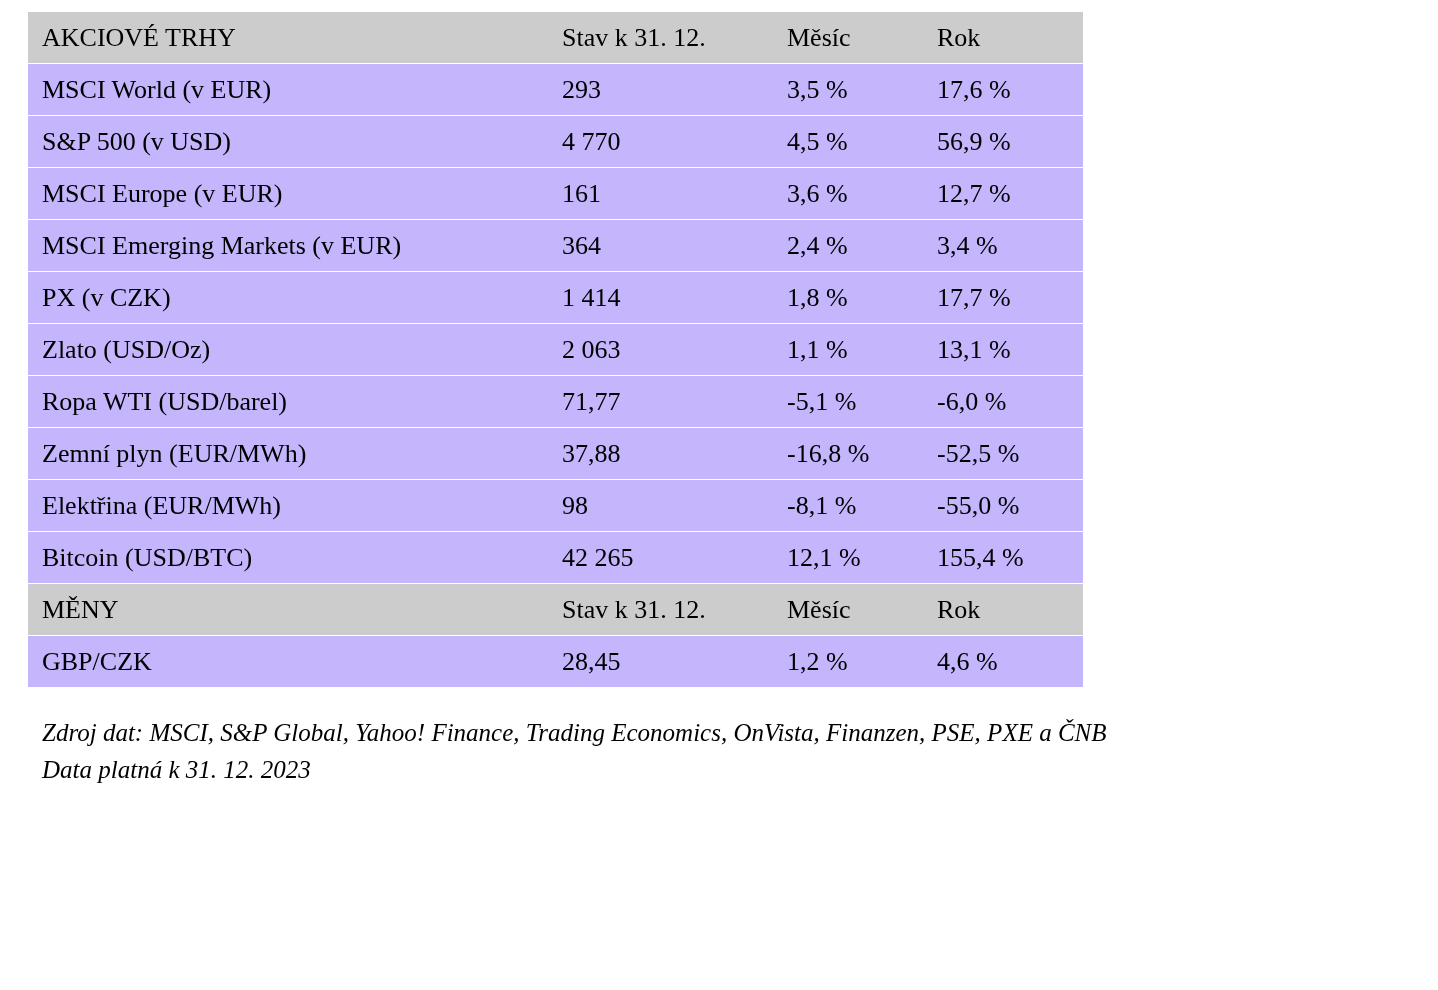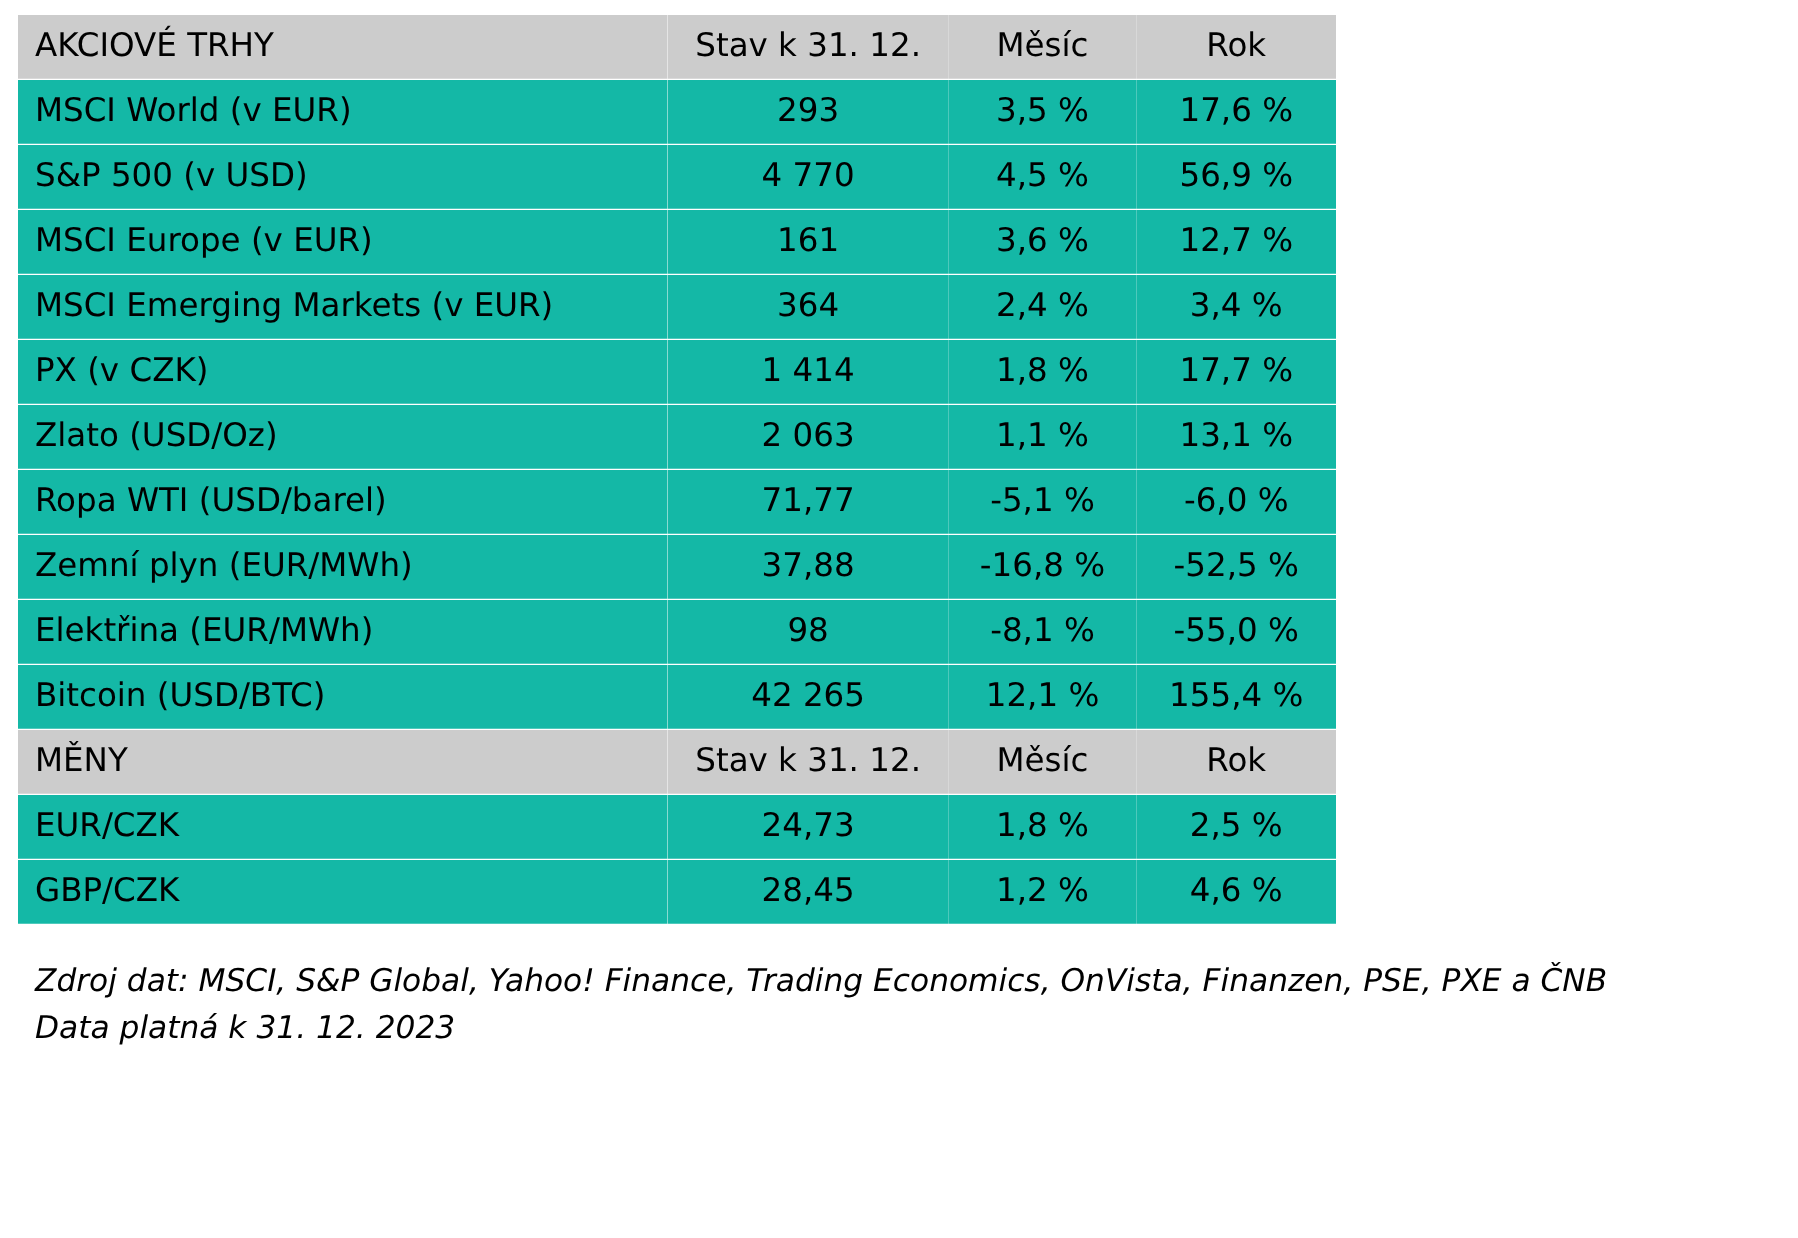--- a/index.html
+++ b/index.html
@@ -12,21 +12,22 @@
     height: 990px;
     font-family: "DejaVu Sans", sans-serif;
     color: #000000;
     overflow: hidden;
   }
   .sheet {
     position: relative;
     width: 1438px;
     height: 990px;
     box-sizing: border-box;
-    padding: 12px 0 0 14px;
+    padding: 12px 0 0 28px;
+    font-family: Liberation Serif, serif;
   }
   table.market-table {
     border-collapse: collapse;
     width: 1055px;
     table-layout: fixed;
   }
   table.market-table td {
     height: 51px;
     padding: 0 14px;
     font-size: 26px;
@@ -34,30 +35,30 @@
     white-space: nowrap;
     overflow: hidden;
     box-sizing: border-box;
   }
   tr.section-row td {
     background: #cccccc;
     border-bottom: 1px solid #ffffff;
     font-size: 26px;
   }
   tr.data-row td {
-    background: #14b8a6;
+    background: #c4b5fd;
     border-bottom: 1px solid #ffffff;
   }
   col.c-label { width: 520px; }
   col.c-value { width: 225px; }
   col.c-month { width: 150px; }
   col.c-year  { width: 160px; }
 
   td.label { text-align: left; }
-  td.value, td.month, td.year { text-align: center; }
+  td.value, td.month, td.year { text-align: left; }
 
   .source {
     margin-top: 26px;
     margin-left: 14px;
     font-style: italic;
     font-size: 25px;
     line-height: 37px;
     color: #000;
   }
 </style>
@@ -143,26 +144,20 @@
         <td class="year">155,4 %</td>
       </tr>
 
       <tr class="section-row">
         <td class="label">MĚNY</td>
         <td class="value">Stav k 31. 12.</td>
         <td class="month">Měsíc</td>
         <td class="year">Rok</td>
       </tr>
       <tr class="data-row">
-        <td class="label">EUR/CZK</td>
-        <td class="value">24,73</td>
-        <td class="month">1,8 %</td>
-        <td class="year">2,5 %</td>
-      </tr>
-      <tr class="data-row">
         <td class="label">GBP/CZK</td>
         <td class="value">28,45</td>
         <td class="month">1,2 %</td>
         <td class="year">4,6 %</td>
       </tr>
 
     </tbody>
   </table>
 
   <div class="source">

